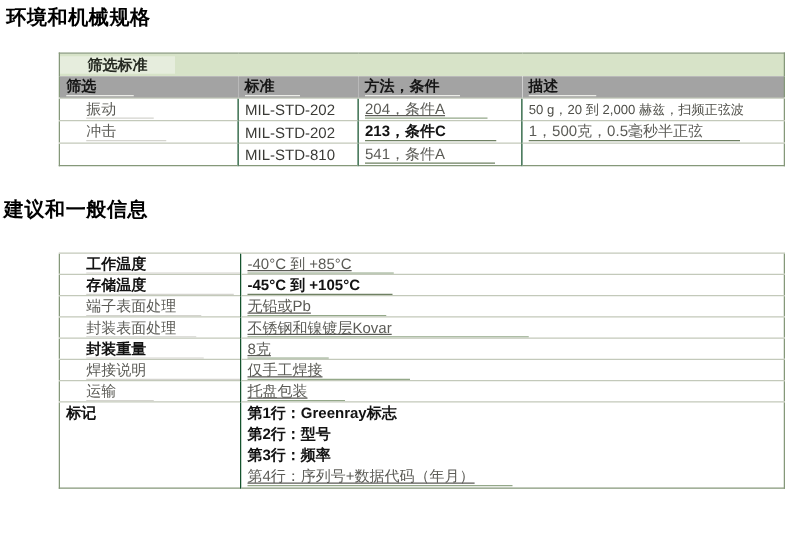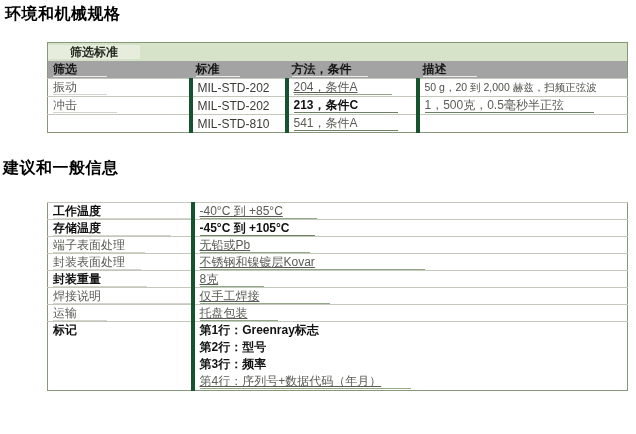--- a/index.html
+++ b/index.html
@@ -36,34 +36,34 @@
   .title-chip { display: inline-block; background: rgba(255,255,255,.38);
     padding: 0 22px; line-height: 14px; }
 
   tr.head-row td { background: #a3a3a3; font-weight: bold; color: #161616; }
   #table-screening tr.head-row td { height: 18px; }
   #table-conditions tr.head-row td { height: 16px; }
 
   tr.data-row td { background: #fff; border-top: 1px solid #c3c9ba; }
   #table-screening tr.data-row td { height: 18px; }
   #table-conditions tr.data-row td { height: 17px; }
-  tr.data-row td + td { border-left: 4px solid #14532d; margin-left: 11px; }
+  tr.data-row td + td { border-left: 1px solid #14532d; margin-left: 11px; }
 
   td.marking-cell { vertical-align: top; }
   .mark-line { height: 17px; line-height: 17px; }
 
   .gry { color: #5b5b56; }
   .std { color: #3a3a36; }
   .blk { color: #121212; font-weight: bold; }
   .sm  { font-size: 10.5px; color: #50504a; }
 
   
   .u  { border-bottom: 1px solid #94a889; text-decoration: underline; }
   .u2 { border-bottom: 1px solid #6f8163; }
-  .ul { border-bottom: 1px solid #d4d4ce; }
+  .ul { border-bottom: 1px solid #d4d4ce; margin-left: 16px; }
   .uw { border-bottom: 1px solid #ebece7; }
   .u, .u2, .ul, .uw { display: inline-block; line-height: 14px; }.pr16{padding-right:16px}.pr20{padding-right:20px}
   .pr26{padding-right:26px}.pr30{padding-right:30px}.pr34{padding-right:34px}
   .pr40{padding-right:40px}.pr46{padding-right:46px}.pr60{padding-right:60px}
   .pr70{padding-right:70px}.pr90{padding-right:90px}.pr110{padding-right:110px}
 </style>
 </head>
 <body>
 
 <div class="page">

